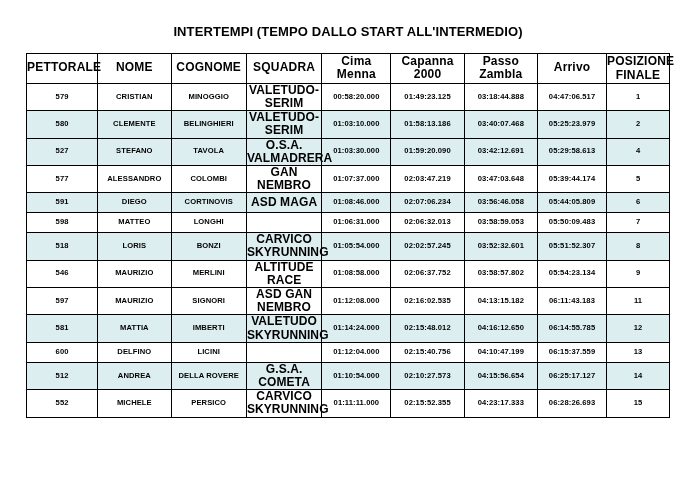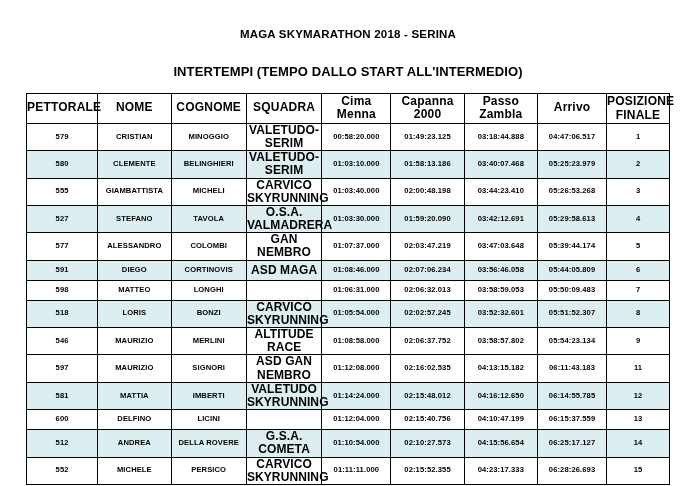--- a/index.html
+++ b/index.html
@@ -82,21 +82,20 @@
   col.c-pos    { width: 60px; }
   .th-pos {
     line-height: 1.2;
   }
 </style>
 </head>
 <body>
 
 <div class="page">
 
-  <div class="title">MAGA SKYMARATHON 2018 - SERINA</div>
   <div class="subtitle">INTERTEMPI (TEMPO DALLO START ALL'INTERMEDIO)</div>
 
   <div class="table-wrap">
     <table>
       <colgroup>
         <col class="c-pett">
         <col class="c-nome">
         <col class="c-cogn">
         <col class="c-squad">
         <col class="c-cima">
@@ -137,31 +136,20 @@
             <td>580</td>
             <td>CLEMENTE</td>
             <td>BELINGHIERI</td>
             <td class="squadra">VALETUDO-SERIM</td>
             <td>01:03:10.000</td>
             <td>01:58:13.186</td>
             <td>03:40:07.468</td>
             <td>05:25:23.979</td>
             <td>2</td>
           </tr>
-          <tr>
-            <td>555</td>
-            <td>GIAMBATTISTA</td>
-            <td>MICHELI</td>
-            <td class="squadra">CARVICO SKYRUNNING</td>
-            <td>01:03:40.000</td>
-            <td>02:00:48.198</td>
-            <td>03:44:23.410</td>
-            <td>05:26:53.268</td>
-            <td>3</td>
-          </tr>
           <tr class="alt">
             <td>527</td>
             <td>STEFANO</td>
             <td>TAVOLA</td>
             <td class="squadra">O.S.A. VALMADRERA</td>
             <td>01:03:30.000</td>
             <td>01:59:20.090</td>
             <td>03:42:12.691</td>
             <td>05:29:58.613</td>
             <td>4</td>

